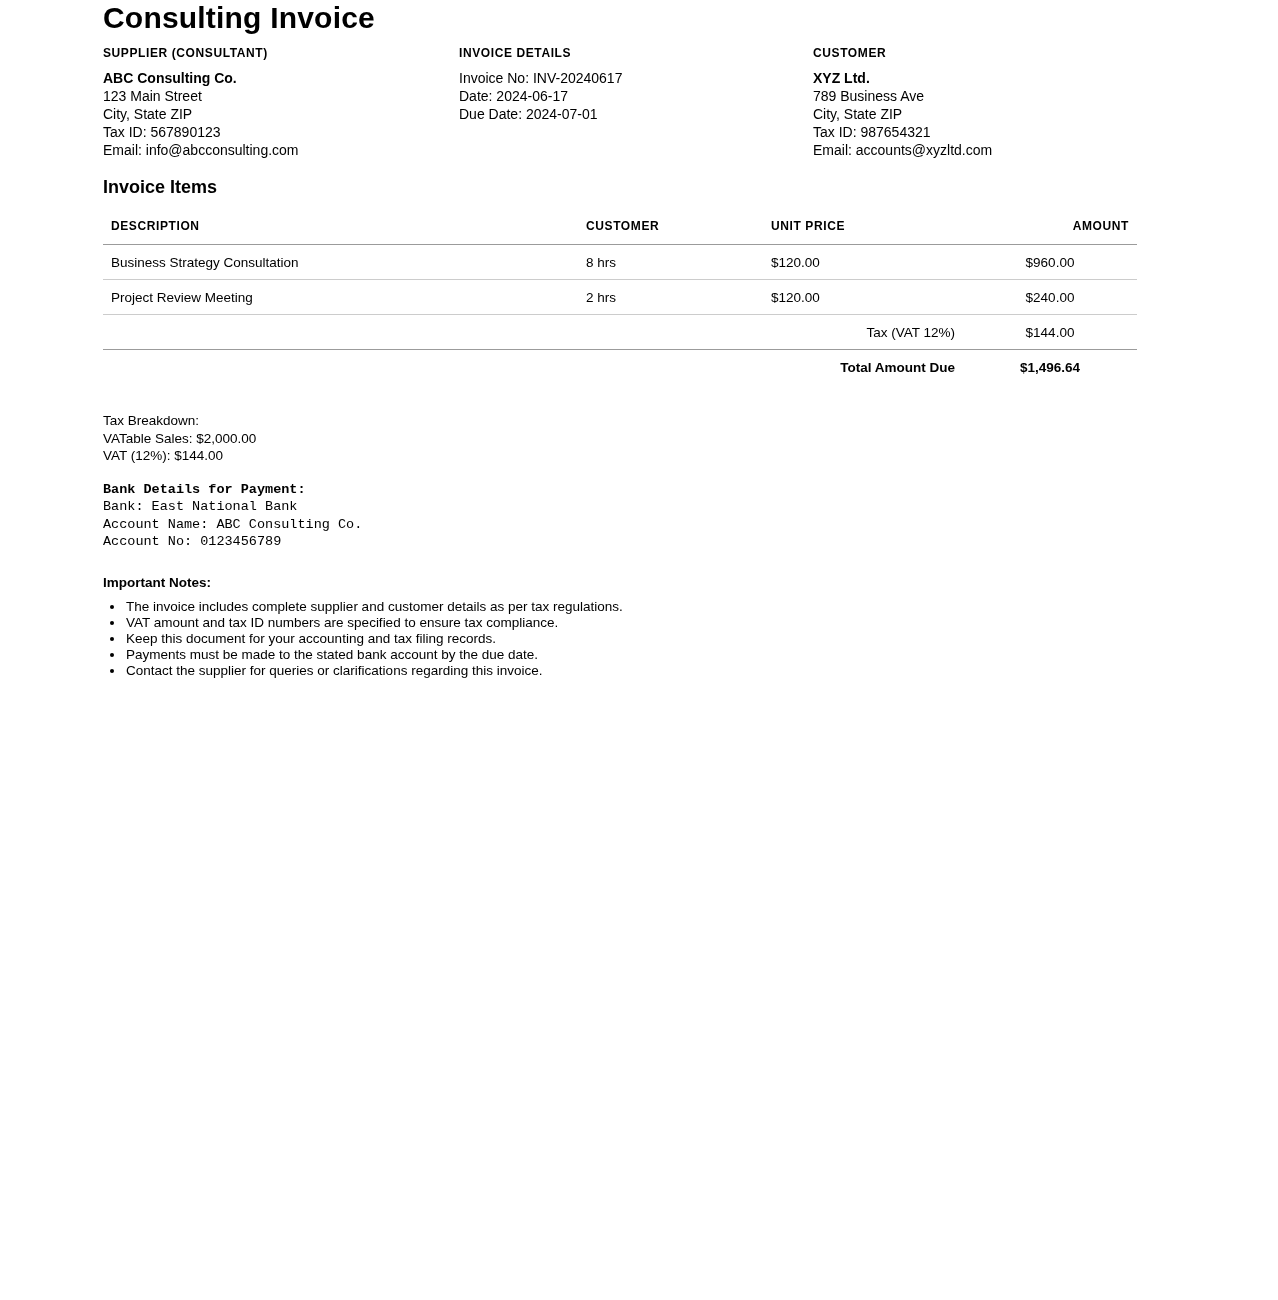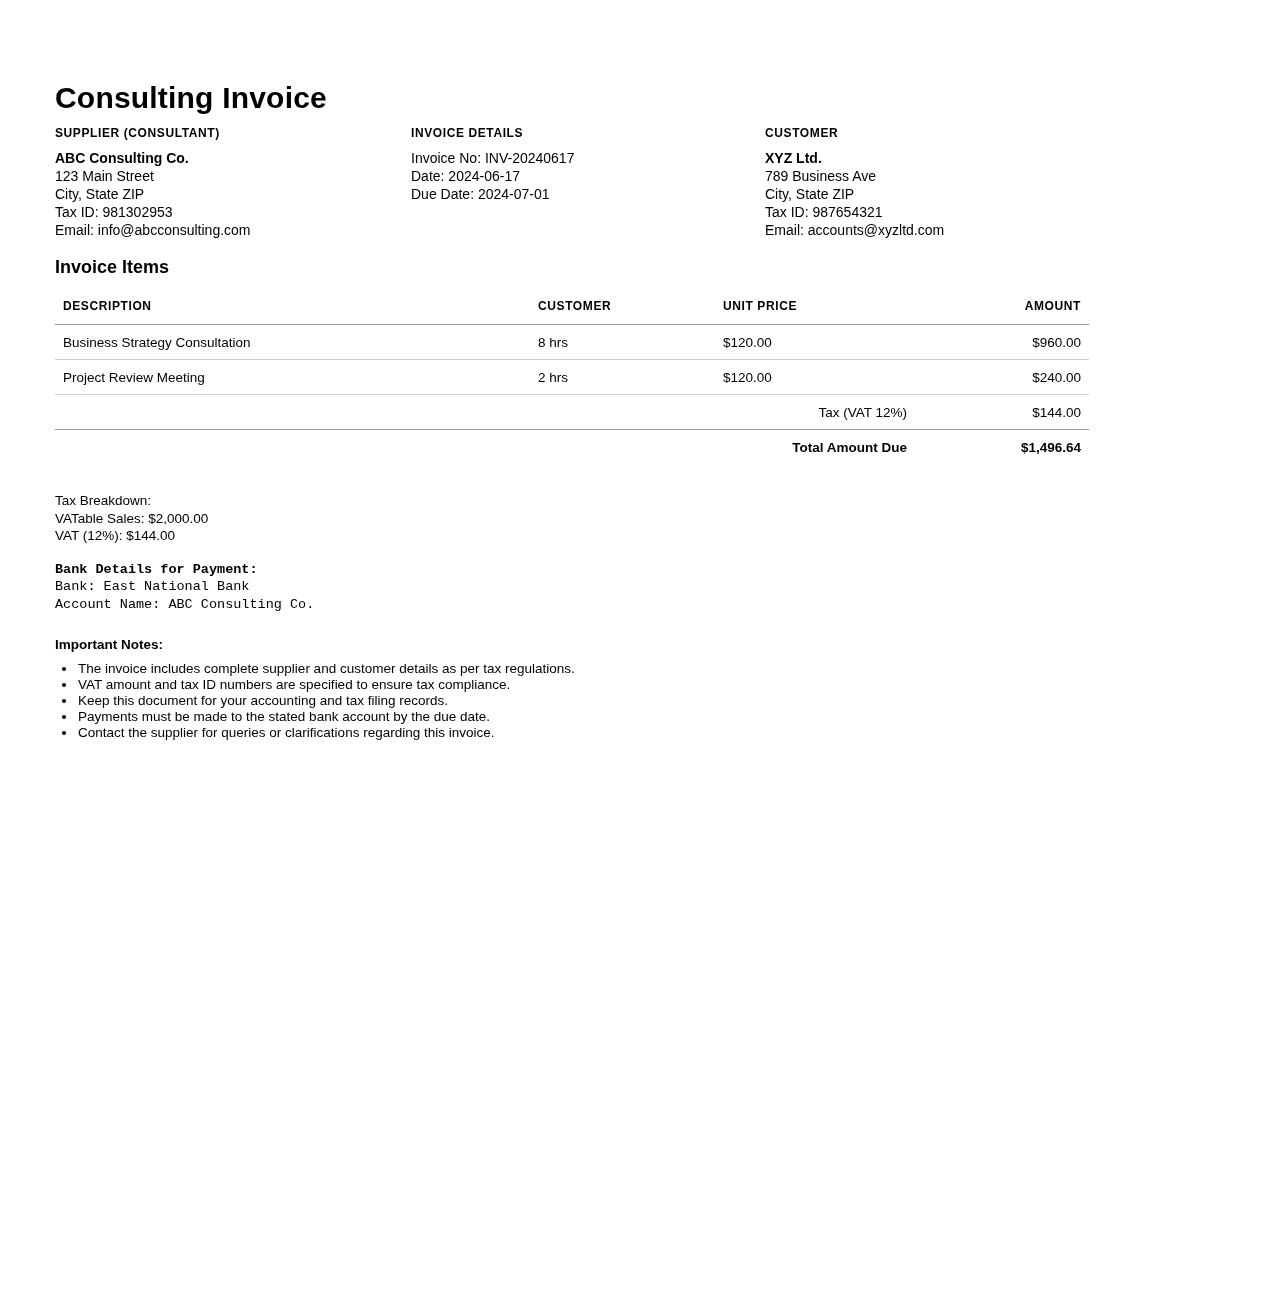--- a/index.html
+++ b/index.html
@@ -6,22 +6,21 @@
   html, body { margin: 0; padding: 0; }
   body {
     width: 1278px;
     height: 1300px;
     background: #ffffff;
     font-family: "Liberation Sans", sans-serif;
     color: #000000;
   }
   .page {
     width: 1034px;
-    margin-left: 55px;
-    padding-top: 80px;
+    margin-left: 103px;
   }
   h1.title {
     margin: 0 0 10px 0;
     font-size: 30px;
     line-height: 36px;
     font-weight: bold;
     letter-spacing: 0.2px;
   }
   .parties {
     display: grid;
@@ -65,21 +64,21 @@
     white-space: nowrap;
   }
   table.items th.amount { text-align: right; }
   table.items td {
     font-size: 13.5px;
     line-height: 15px;
     padding: 10px 8px 9px 8px;
     vertical-align: middle;
   }
   table.items tr.item-row td { border-bottom: 1px solid #cccccc; }
-  table.items td.amount { text-align: right; }
+  table.items td.amount { text-align: center; }
   table.items tr.total-row td.t-label { text-align: right; }
   table.items tr.bold td { font-weight: bold; }
   table.items tr.grand td { border-top: 1px solid #9b9b9b; }
   .text-block {
     font-size: 13.5px;
     line-height: 17.5px;
   }
   .text-block.tax { margin-top: 28px; }
   .text-block.bank { margin-top: 16px; font-family: Liberation Mono, monospace; }
   .bold { font-weight: bold; }
@@ -106,21 +105,21 @@
 
   <h1 class="title">Consulting Invoice</h1>
 
   <div class="parties">
 
     <div class="party">
       <div class="sec-head">SUPPLIER (CONSULTANT)</div>
       <div class="co-name">ABC Consulting Co.</div>
       <div class="line">123 Main Street</div>
       <div class="line">City, State ZIP</div>
-      <div class="line">Tax ID: 981302953</div>
+      <div class="line">Tax ID: 567890123</div>
       <div class="line">Email: info@abcconsulting.com</div>
     </div>
 
     <div class="party">
       <div class="sec-head">INVOICE DETAILS</div>
       <div class="line">Invoice No: INV-20240617</div>
       <div class="line">Date: 2024-06-17</div>
       <div class="line">Due Date: 2024-07-01</div>
     </div>
 
@@ -179,20 +178,21 @@
   <div class="text-block tax">
     <div>Tax Breakdown:</div>
     <div>VATable Sales: $2,000.00</div>
     <div>VAT (12%): $144.00</div>
   </div>
 
   <div class="text-block bank">
     <div class="bold">Bank Details for Payment:</div>
     <div>Bank: East National Bank</div>
     <div>Account Name: ABC Consulting Co.</div>
+    <div>Account No: 0123456789</div>
   </div>
 
   <div class="notes">
     <div class="notes-head">Important Notes:</div>
     <ul>
       <li>The invoice includes complete supplier and customer details as per tax regulations.</li>
       <li>VAT amount and tax ID numbers are specified to ensure tax compliance.</li>
       <li>Keep this document for your accounting and tax filing records.</li>
       <li>Payments must be made to the stated bank account by the due date.</li>
       <li>Contact the supplier for queries or clarifications regarding this invoice.</li>

